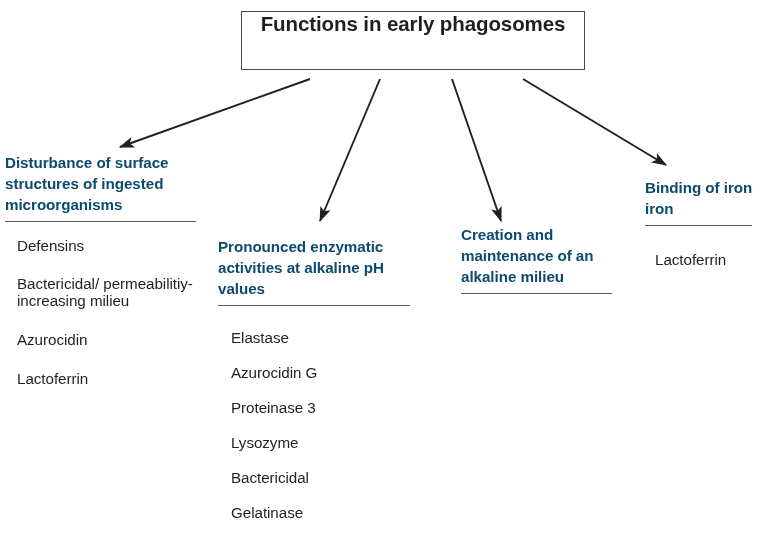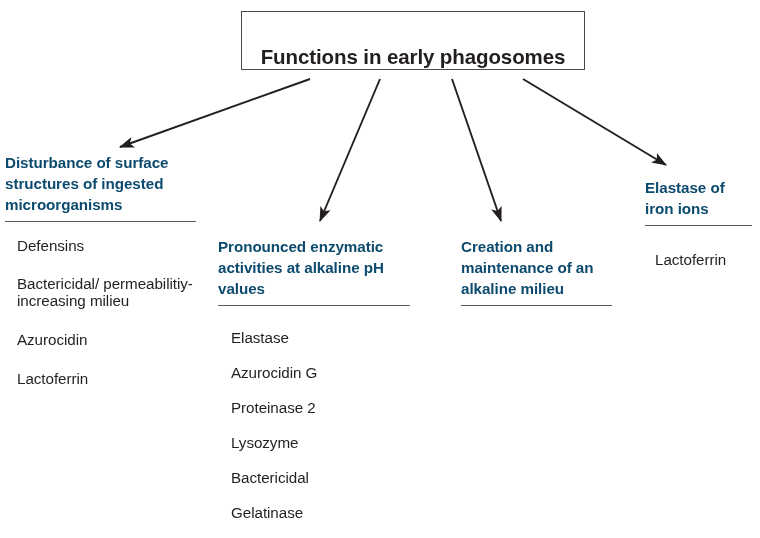--- a/index.html
+++ b/index.html
@@ -28,21 +28,21 @@
   }
   .root-box {
     position: absolute;
     left: 241px;
     top: 11px;
     width: 344px;
     height: 59px;
     border: 1.6px solid #4a4a4a;
     background: #ffffff;
     display: flex;
-    align-items: flex-end;
+    align-items: flex-start;
     justify-content: center;
     box-sizing: border-box;
   }
   .root-box-title {
     font-size: 20.5px;
     font-weight: bold;
     letter-spacing: -0.1px;
     color: #231f20;
     white-space: nowrap;
   }
@@ -78,21 +78,21 @@
   #col-1 .col-items { margin-top: 14px; padding-left: 12px; }
   #col-1 .col-item { margin-bottom: 20px; }
 
   
   #col-2 { left: 218px; top: 236px; width: 200px; }
   #col-2 .col-rule { width: 192px; }
   #col-2 .col-items { margin-top: 22px; padding-left: 13px; }
   #col-2 .col-item { margin-bottom: 16px; }
 
   
-  #col-3 { left: 461px; top: 236px; width: 160px; }
+  #col-3 { left: 461px; top: 224px; width: 160px; }
   #col-3 .col-rule { width: 151px; }
   #col-3 .col-items { margin-top: 26px; padding-left: 8px; }
   #col-3 .col-item { margin-bottom: 16px; }
 
   
   #col-4 { left: 645px; top: 177px; width: 112px; }
   #col-4 .col-rule { width: 107px; }
   #col-4 .col-items { margin-top: 24px; padding-left: 10px; }
   #col-4 .col-item { margin-bottom: 16px; }
 </style>
@@ -127,33 +127,33 @@
       <div class="col-item">Lactoferrin</div>
     </div>
   </div>
 
   <div class="column" id="col-2">
     <div class="col-heading">Pronounced enzymatic activities at alkaline pH values</div>
     <div class="col-rule"></div>
     <div class="col-items">
       <div class="col-item">Elastase</div>
       <div class="col-item">Azurocidin G</div>
-      <div class="col-item">Proteinase 2</div>
+      <div class="col-item">Proteinase 3</div>
       <div class="col-item">Lysozyme</div>
       <div class="col-item">Bactericidal</div>
       <div class="col-item">Gelatinase</div>
     </div>
   </div>
 
   <div class="column" id="col-3">
     <div class="col-heading">Creation and maintenance of an alkaline milieu</div>
     <div class="col-rule"></div>
   </div>
 
   <div class="column" id="col-4">
-    <div class="col-heading">Elastase of iron ions</div>
+    <div class="col-heading">Binding of iron iron</div>
     <div class="col-rule"></div>
     <div class="col-items">
       <div class="col-item">Lactoferrin</div>
     </div>
   </div>
 
 </div>
 
 </body></html>

